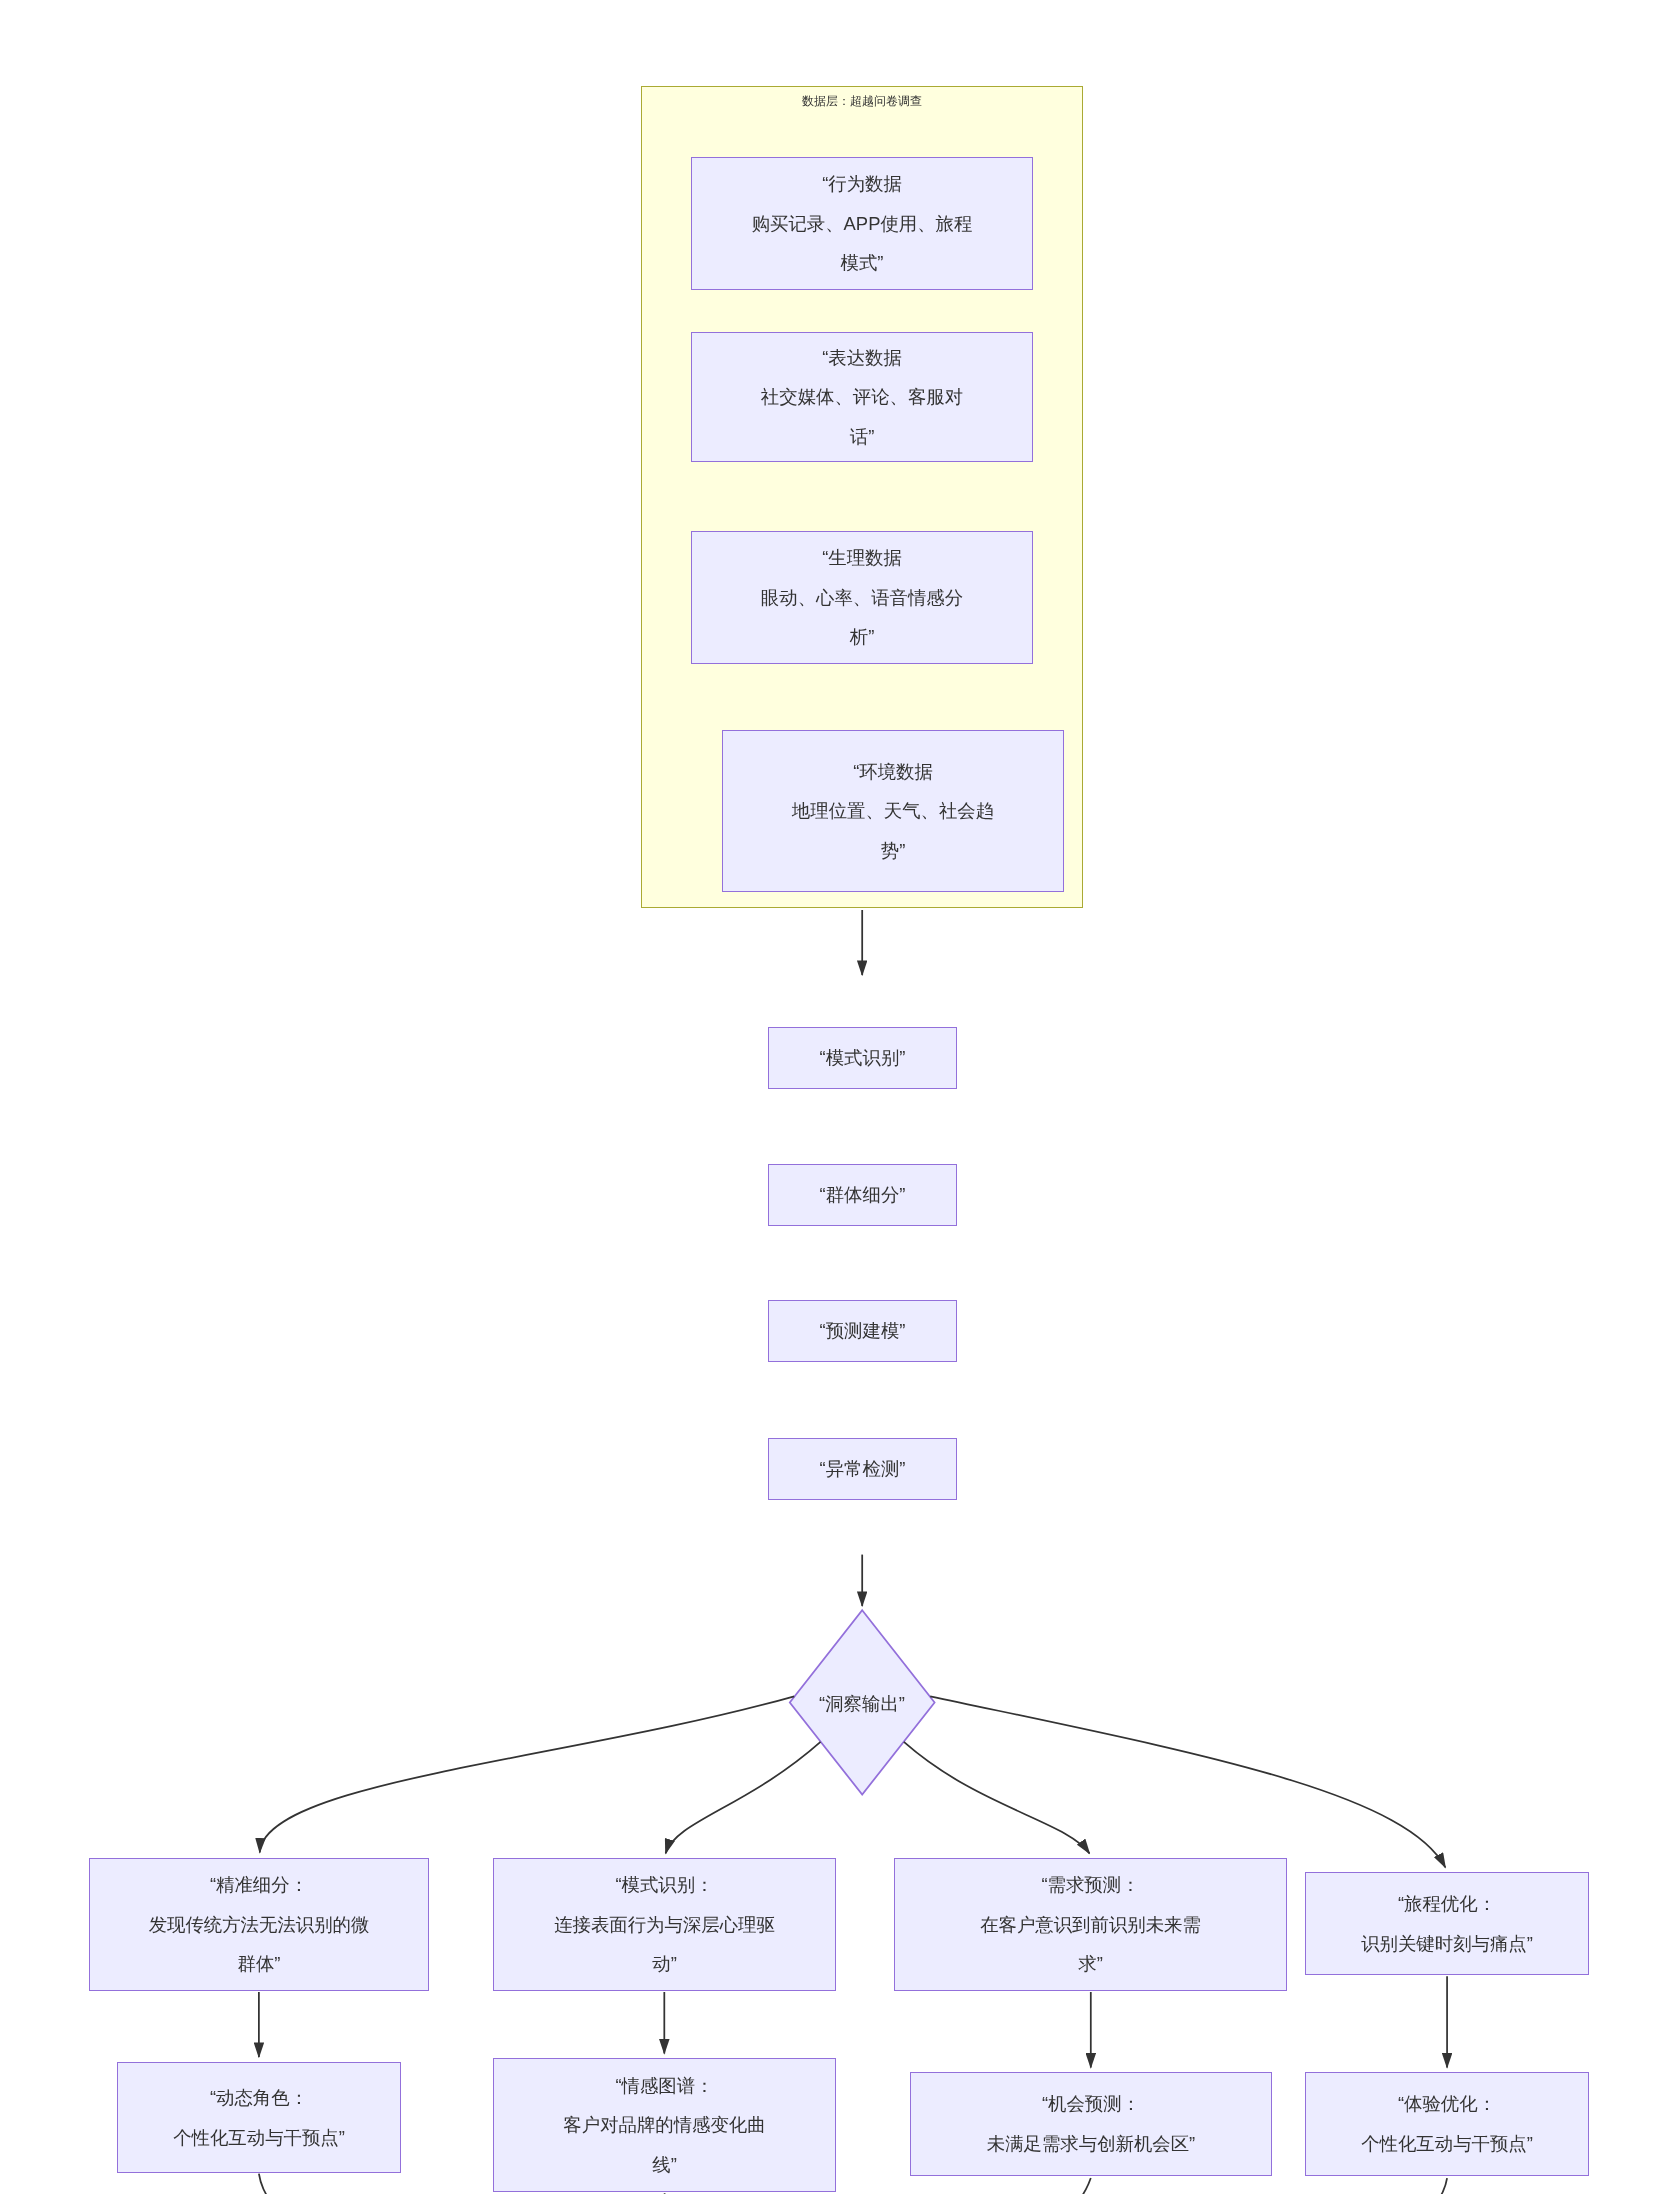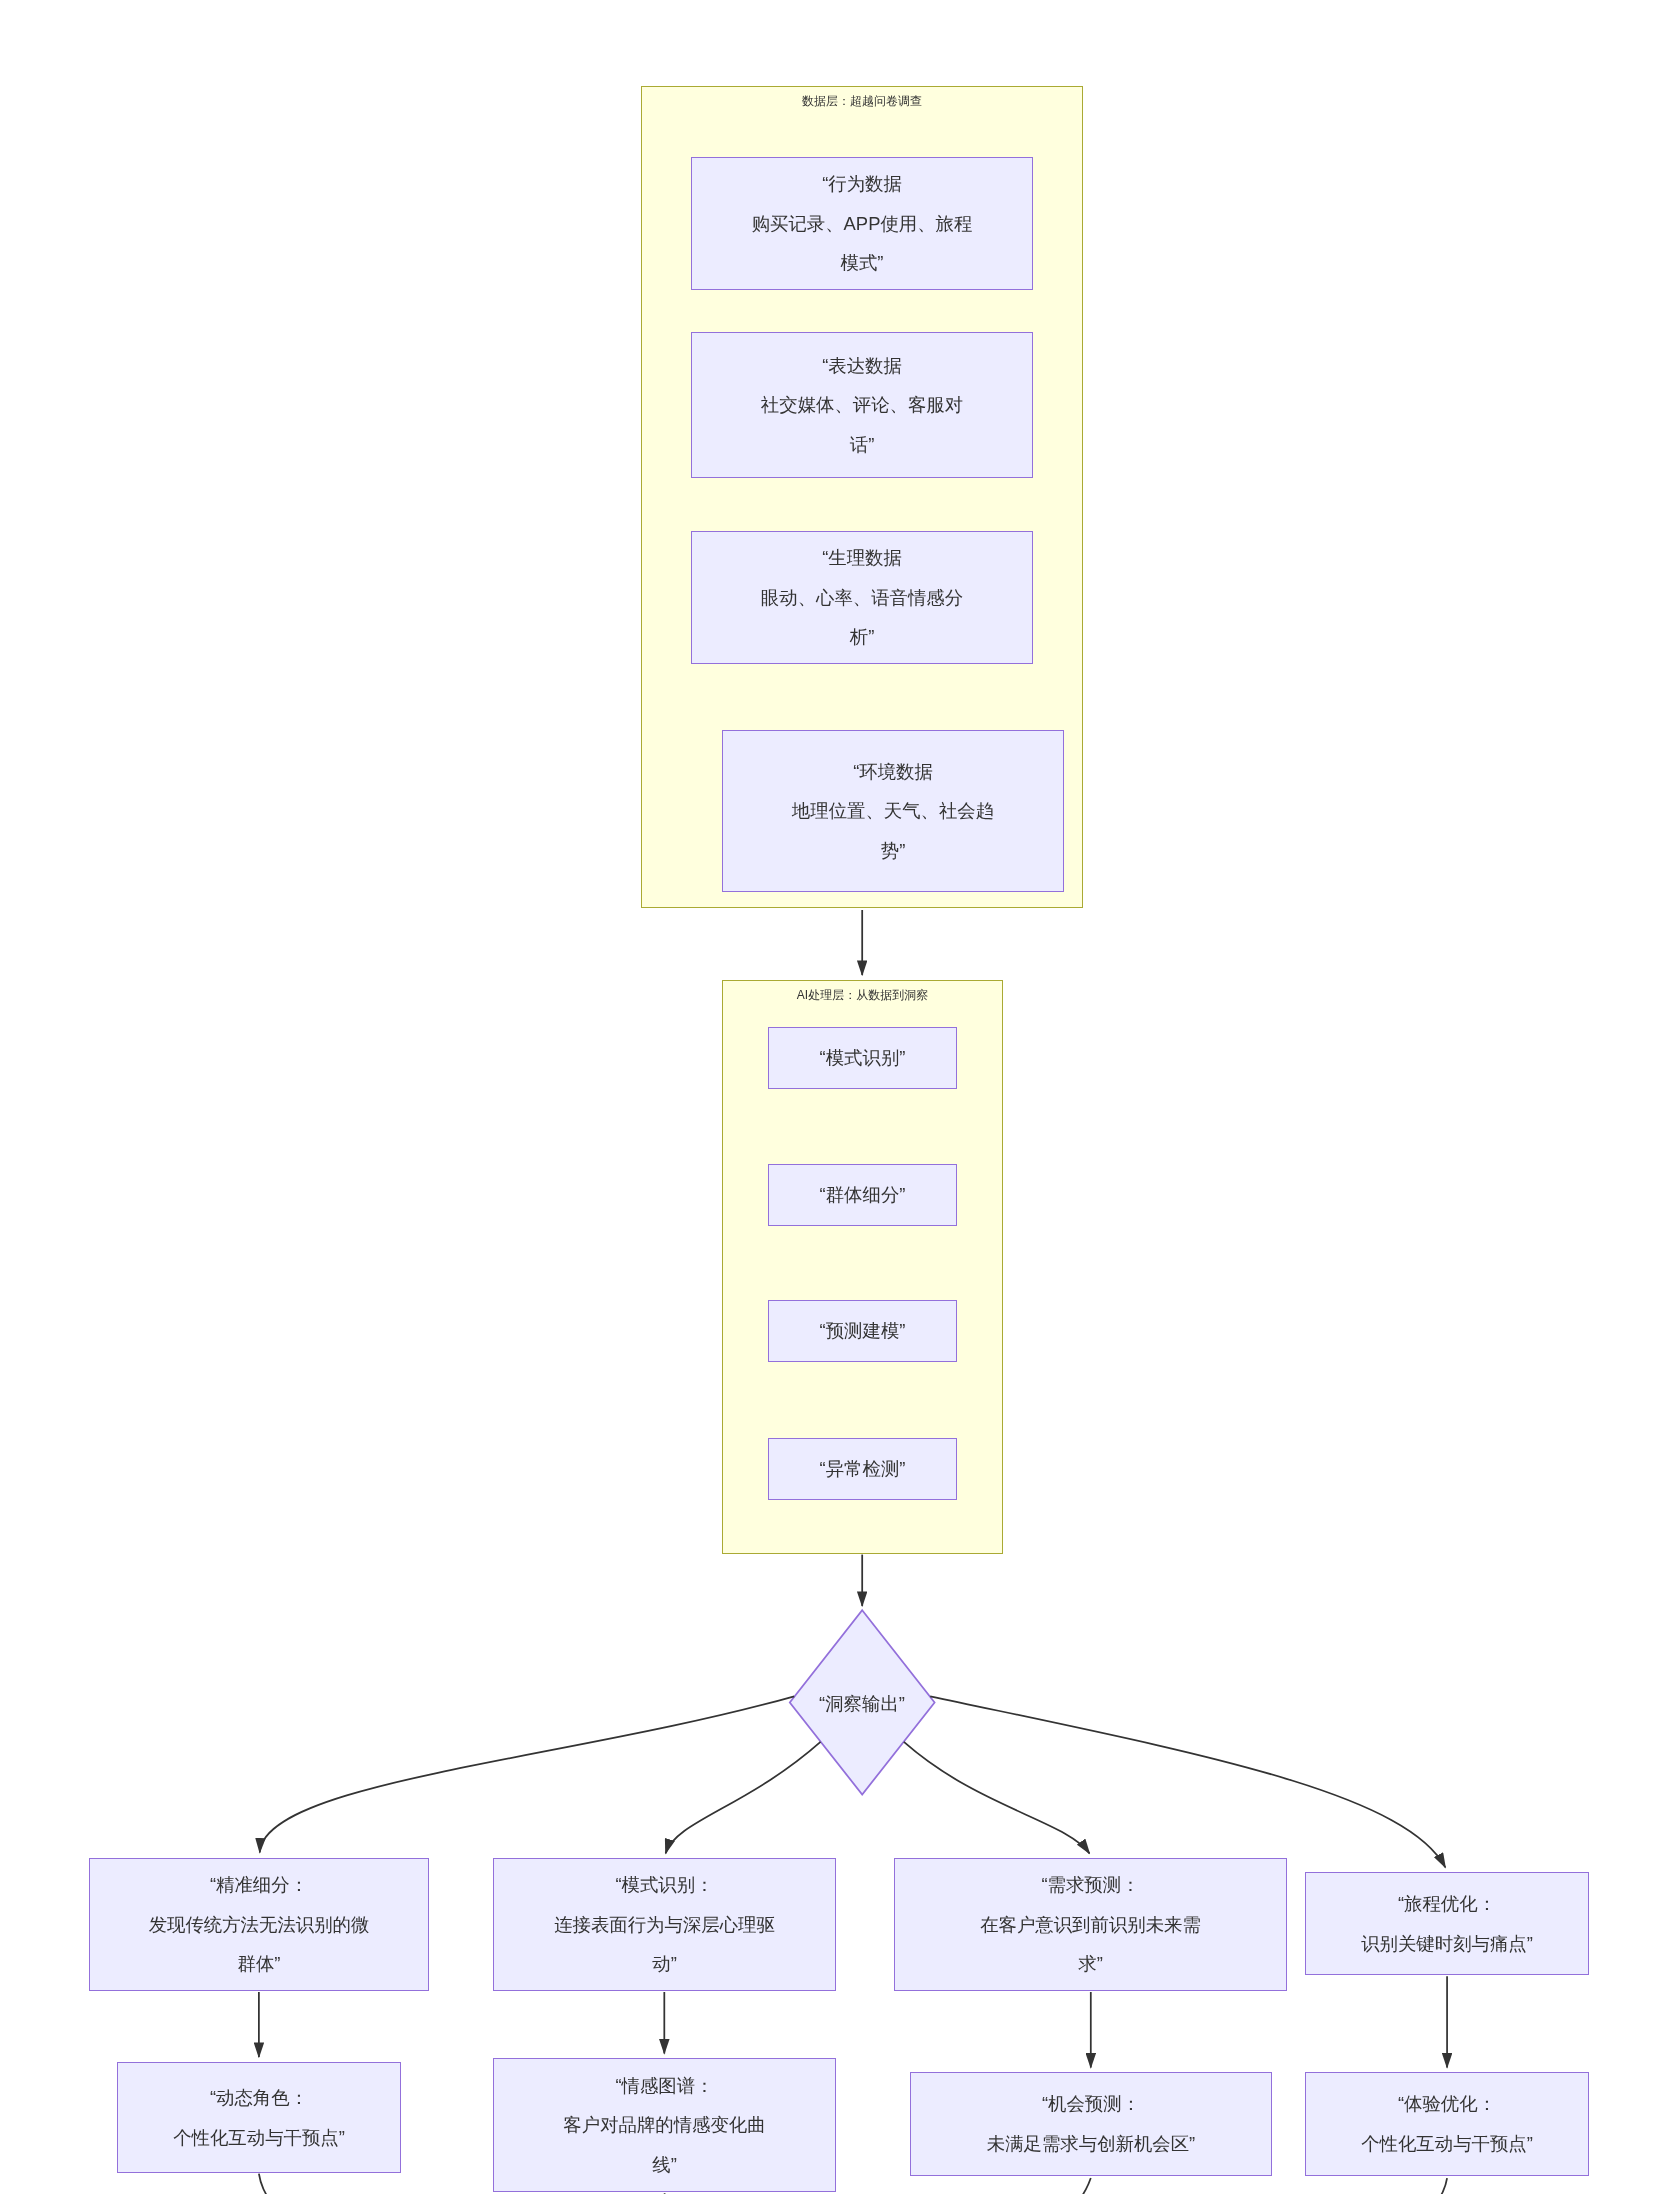--- a/index.html
+++ b/index.html
@@ -64,33 +64,30 @@
     <path class="edge" d="M 2486 4964 C 2460 5040 2380 5100 2294 5140" marker-end="url(#arrow)"></path>
     <path class="edge" d="M 3298 4964 C 3270 5140 2800 5290 2296 5290" marker-end="url(#arrow)"></path>
   </svg>
 
   <div class="cluster" style="left:641px;top:86px;width:442px;height:822px;">
     <div class="cluster-title">数据层：超越问卷调查</div>
   </div>
   <div class="node" style="left:691px;top:133px;width:342px;height:133px;margin-top:24px;">“行为数据
 购买记录、APP使用、旅程
 模式”</div>
-  <div class="node" style="left:691px;top:332px;width:342px;height:146px;">“表达数据
+  <div class="node" style="left:691px;top:332px;width:342px;height:130px;">“表达数据
 社交媒体、评论、客服对
 话”</div>
   <div class="node" style="left:691px;top:531px;width:342px;height:133px;">“生理数据
 眼动、心率、语音情感分
 析”</div>
   <div class="node" style="left:722px;top:730px;width:342px;height:162px;">“环境数据
 地理位置、天气、社会趋
 势”</div>
 
-  <div class="cluster" style="left:722px;top:980px;width:281px;height:574px;">
-    <div class="cluster-title">AI处理层：从数据到洞察</div>
-  </div>
   <div class="node" style="left:768px;top:1027px;width:189px;height:62px;">“模式识别”</div>
   <div class="node" style="left:768px;top:1164px;width:189px;height:62px;">“群体细分”</div>
   <div class="node" style="left:768px;top:1300px;width:189px;height:62px;">“预测建模”</div>
   <div class="node" style="left:768px;top:1438px;width:189px;height:62px;">“异常检测”</div>
 
   <div class="diamond-label" style="left:792px;top:1668px;width:140px;height:70px;">“洞察输出”</div>
 
   <div class="node" style="left:89px;top:1858px;width:340px;height:133px;">“精准细分：
 发现传统方法无法识别的微
 群体”</div>

